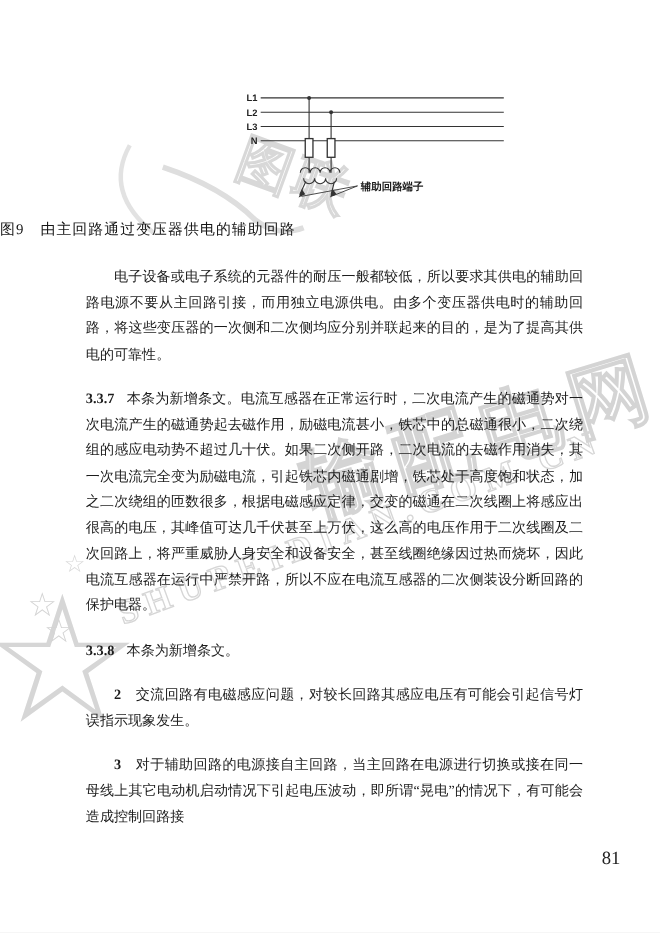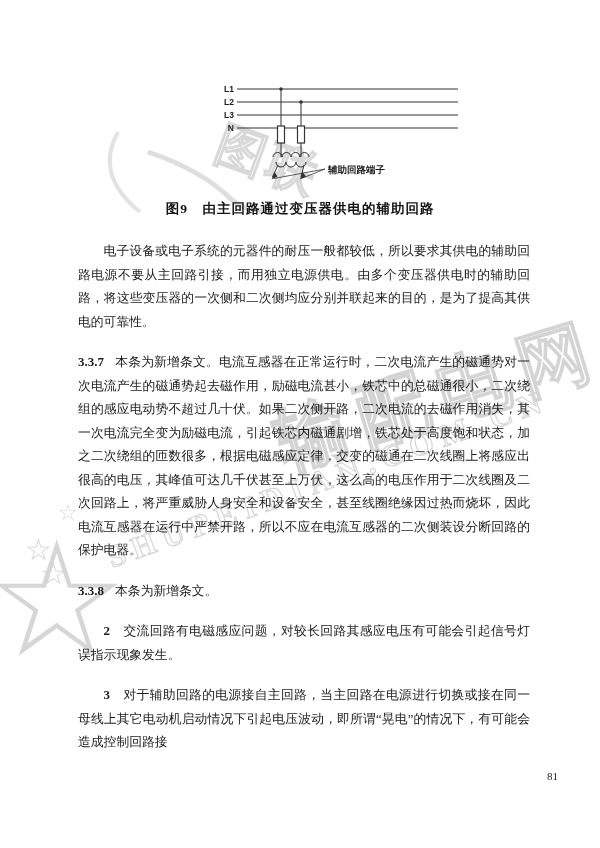--- a/index.html
+++ b/index.html
@@ -8,35 +8,35 @@
     background:#ffffff; overflow:hidden;
     font-family:"Liberation Serif","DejaVu Serif",serif;
     color:#1c1c1c;
   }
   
   .wm { position:absolute; left:0; top:0; z-index:0; pointer-events:none; }
   
   .diagram { position:absolute; left:200px; top:78px; z-index:1; }
   .fig-caption {
     position:absolute; left:0; right:0; top:200px; z-index:1;
-    text-align:center; font-weight:bold; font-size:13.5px; letter-spacing:1px;
+    font-weight:normal; font-size:13.5px; letter-spacing:1px;
     color:#151515;
   }
   
   .content {
     position:absolute; left:62px; top:224px; width:484px; z-index:1;
     font-size:12.8px; line-height:23.5px; text-align:justify;
   }
   .content p { margin:16px; }
   .content p.indent { text-indent:2em; }
   .content b.num { font-weight:bold; margin-right:0.85em; font-size:13px; }
   .content p.item b.num { margin-right:1em; }
   .page-num {
     position:absolute; left:519px; top:770px; z-index:1;
-    font-size:11px; color:#222;padding-left:28px;
+    font-size:17px; color:#222;padding-left:28px;
   }
 </style>
 </head>
 <body>
 
 <div class="page">
 
   <svg class="wm" width="600" height="848" viewBox="0 0 600 848">
 
     <text x="0" y="0" transform="translate(285,468) rotate(-17)" font-size="72" letter-spacing="12" font-weight="bold" fill="none" stroke="#d4d4d4" stroke-width="1.4">输配电网</text>

